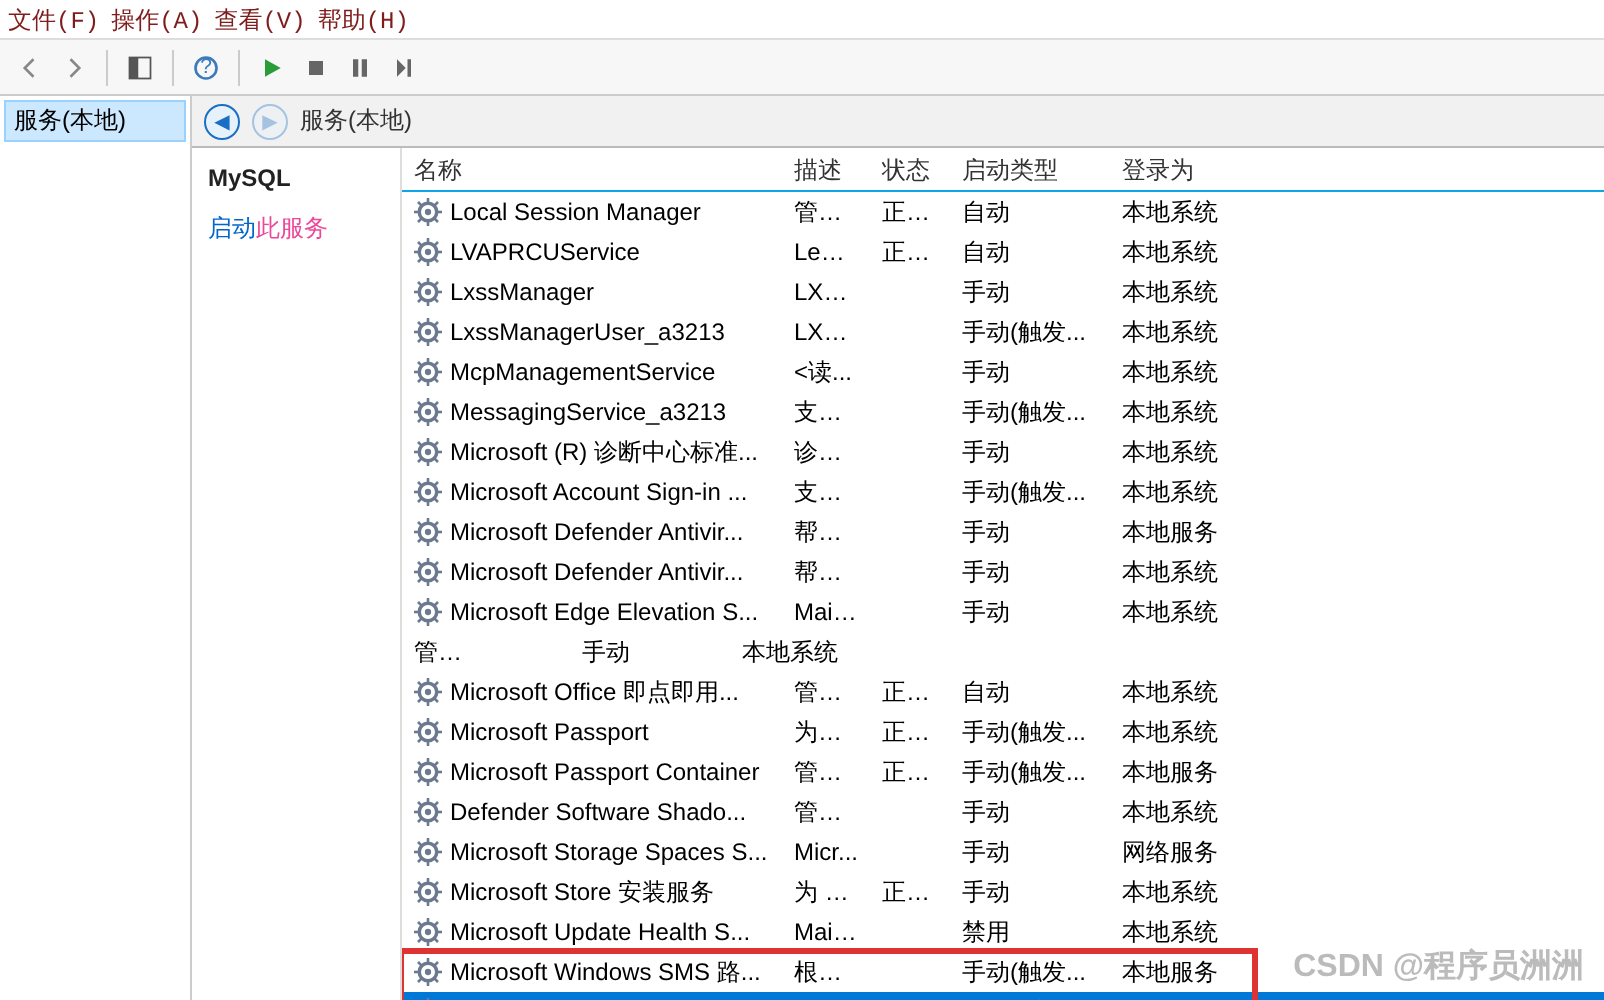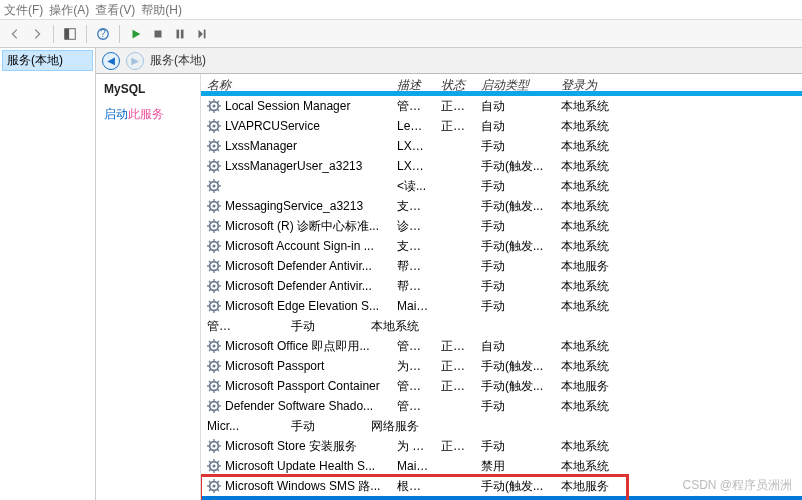--- a/index.html
+++ b/index.html
@@ -1,49 +1,49 @@
 <!DOCTYPE html>
 <html><head>
 <meta charset="utf-8">
 <style>
 * { margin: 0; padding: 0; box-sizing: border-box; font-family: "Microsoft YaHei", "Segoe UI", sans-serif; font-size: 12px; }
 body { background: #fff; width: 802px; height: 500px; overflow: hidden; position: relative; }
 .menubar { height: 20px; display: flex; padding: 2px 4px; border-bottom: 1px solid #ddd; }
-.menubar span { margin-right: 6px; color: #737373; cursor: default; }
+.menubar span { margin-right: 6px; color: #7f1d1d; cursor: default; font-family: Liberation Mono, monospace; }
 .toolbar { height: 28px; display: flex; align-items: center; gap: 4px; padding: 2px 6px; border-bottom: 1px solid #ccc; background: #f7f7f7; }
 .tb-btn { width: 18px; height: 18px; display: flex; align-items: center; justify-content: center; color: #555; }
 .tb-sep { width: 1px; height: 18px; background: #ccc; margin: 0 3px; }
 .body { display: flex; height: calc(500px - 48px); }
 .tree { width: 96px; border-right: 1px solid #ccc; background: #fff; padding: 2px; }
 .tree-item { background: #cce8ff; border: 1px solid #99d1ff; padding: 1px 4px; color: #000; }
 .right { flex: 1; display: flex; flex-direction: column; }
 .right-head { height: 26px; background: #f1f1f1; border-bottom: 1px solid #bbb; display: flex; align-items: center; gap: 6px; padding: 0 6px; }
 .nav-circle { width: 18px; height: 18px; border-radius: 50%; border: 1px solid #1a6fc4; background: #e6f2fb; display: flex; align-items: center; justify-content: center; color: #1a6fc4; font-size: 10px; }
 .nav-circle.dis { opacity: .35; }
 .right-head .title { color: #333; }
 .content { flex: 1; display: flex; overflow: hidden; }
 .side { width: 105px; border-right: 1px solid #ddd; padding: 8px; }
 .side .h { font-weight: bold; color: #222; margin-bottom: 10px; }
 .side .link { color: #0066cc; cursor: pointer; }
 .side .txt { color: #ec4899; }
 .grid { flex: 1; position: relative; overflow: hidden; }
-.ghead { display: flex; height: 22px; border-bottom: 5px solid #0ea5e9; color: #333; font-style: italic; }
+.ghead { display: flex; height: 22px; border-bottom: 1px solid #0ea5e9; color: #333; }
 .ghead > div { padding: 3px 6px; }
 .c-name { width: 190px; }
 .c-desc { width: 44px; }
 .c-stat { width: 40px; }
 .c-start { width: 80px; }
 .c-logon { width: 70px; }
 .row { display: flex; height: 20px; align-items: center; }
 .row .c-name { display: flex; align-items: center; gap: 4px; padding-left: 6px; white-space: nowrap; overflow: hidden; text-overflow: ellipsis; }
 .row > div { padding: 1px 6px; white-space: nowrap; overflow: hidden; text-overflow: ellipsis; }
 .ic { width: 14px; height: 14px; flex: 0 0 14px; }
 .row.sel { background: #0078d7; color: #fff; }
 .hl-box { position: absolute; border: 3px solid #d33; pointer-events: none; }
-.watermark { position: absolute; right: 10px; bottom: 6px; color: #bbb; font-size: 12px; }
+.watermark { position: absolute; right: 10px; bottom: 6px; color: #bbb; font-size: 16px; font-weight: bold; }
 </style>
 </head>
 <body>
 
 <div class="menubar">
   <span>文件(F)</span>
   <span>操作(A)</span>
   <span>查看(V)</span>
   <span>帮助(H)</span>
 </div>
@@ -229,20 +229,21 @@
                     <line x1="8" y1="0" x2="8" y2="3"></line>
                     <line x1="8" y1="13" x2="8" y2="16"></line>
                     <line x1="0" y1="8" x2="3" y2="8"></line>
                     <line x1="13" y1="8" x2="16" y2="8"></line>
                     <line x1="2.3" y1="2.3" x2="4.5" y2="4.5"></line>
                     <line x1="11.5" y1="11.5" x2="13.7" y2="13.7"></line>
                     <line x1="2.3" y1="13.7" x2="4.5" y2="11.5"></line>
                     <line x1="11.5" y1="4.5" x2="13.7" y2="2.3"></line>
                   </g>
                 </svg>
+                <span>McpManagementService</span>
               </div>
               <div class="c-desc">&lt;读...</div>
               <div class="c-stat"></div>
               <div class="c-start">手动</div>
               <div class="c-logon">本地系统</div>
             </div>
             <div class="row">
               <div class="c-name">
                 <svg class="ic" viewBox="0 0 16 16">
                   <circle cx="8" cy="8" r="5" fill="none" stroke="#6b7a8f" stroke-width="2"></circle>
@@ -472,20 +473,37 @@
                   </g>
                 </svg>
                 <span>Defender Software Shado...</span>
               </div>
               <div class="c-desc">管理...</div>
               <div class="c-stat"></div>
               <div class="c-start">手动</div>
               <div class="c-logon">本地系统</div>
             </div>
             <div class="row">
+              <div class="c-name">
+                <svg class="ic" viewBox="0 0 16 16">
+                  <circle cx="8" cy="8" r="5" fill="none" stroke="#6b7a8f" stroke-width="2"></circle>
+                  <circle cx="8" cy="8" r="1.8" fill="#6b7a8f"></circle>
+                  <g stroke="#6b7a8f" stroke-width="1.5">
+                    <line x1="8" y1="0" x2="8" y2="3"></line>
+                    <line x1="8" y1="13" x2="8" y2="16"></line>
+                    <line x1="0" y1="8" x2="3" y2="8"></line>
+                    <line x1="13" y1="8" x2="16" y2="8"></line>
+                    <line x1="2.3" y1="2.3" x2="4.5" y2="4.5"></line>
+                    <line x1="11.5" y1="11.5" x2="13.7" y2="13.7"></line>
+                    <line x1="2.3" y1="13.7" x2="4.5" y2="11.5"></line>
+                    <line x1="11.5" y1="4.5" x2="13.7" y2="2.3"></line>
+                  </g>
+                </svg>
+                <span>Microsoft Storage Spaces S...</span>
+              </div>
               <div class="c-desc">Micr...</div>
               <div class="c-stat"></div>
               <div class="c-start">手动</div>
               <div class="c-logon">网络服务</div>
             </div>
             <div class="row">
               <div class="c-name">
                 <svg class="ic" viewBox="0 0 16 16">
                   <circle cx="8" cy="8" r="5" fill="none" stroke="#6b7a8f" stroke-width="2"></circle>
                   <circle cx="8" cy="8" r="1.8" fill="#6b7a8f"></circle>

